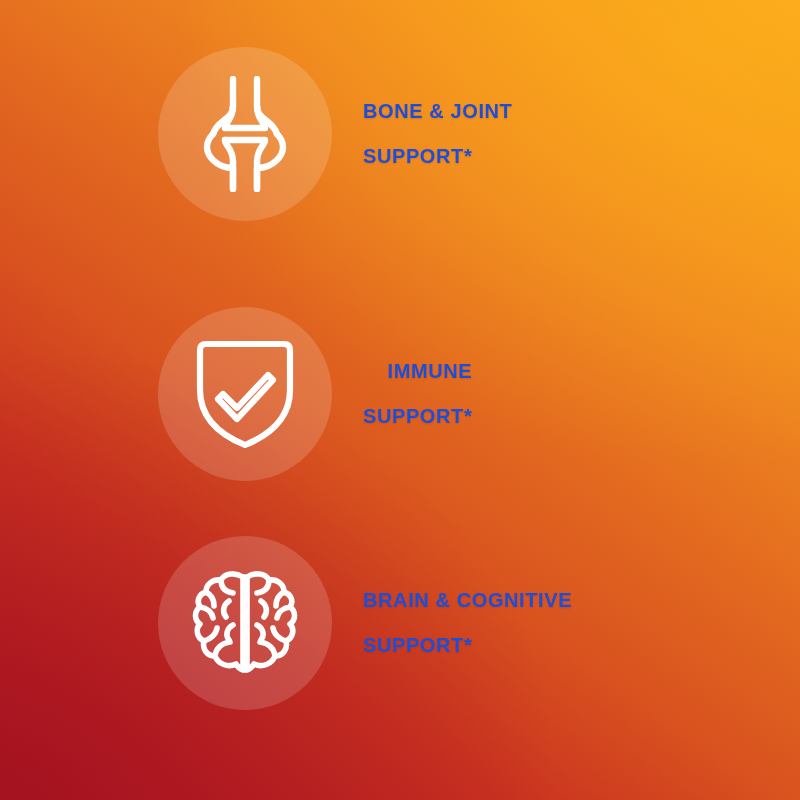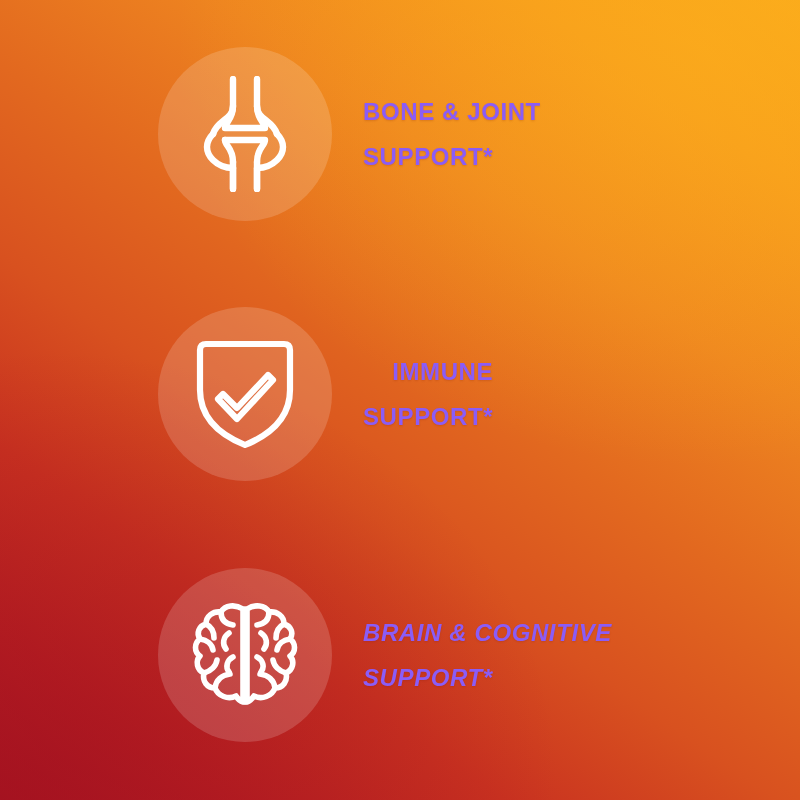--- a/index.html
+++ b/index.html
@@ -52,44 +52,44 @@
   .feature-row {
     position: absolute;
     left: 0;
     width: 800px;
     height: 174px;
     display: flex;
     align-items: center;
   }
   #row-0 { top: 47px; }
   #row-1 { top: 307px; text-align: right; }
-  #row-2 { top: 568px; font-style: italic; }
+  #row-2 { top: 536px; }
 
   .icon-circle {
     position: relative;
     margin-left: 158px;
     width: 174px;
     height: 174px;
     border-radius: 50%;
     background: rgba(255, 255, 255, 0.165);
     flex: 0 0 auto;
     display: flex;
     align-items: center;
     justify-content: center;
   }
   .icon-circle svg {
     display: block;
   }
 
   .feature-label {
     margin-left: 31px;
-    color: #8b5cf6;
+    color: #1d4ed8;
     font-family: "Liberation Sans", sans-serif;
     font-weight: bold;
-    font-size: 24px;
+    font-size: 20px;
     line-height: 45px;
     letter-spacing: 0.6px;
     text-transform: uppercase;
     white-space: pre-line;
     text-shadow: 0 1px 2px rgba(120, 30, 10, 0.18);
   }
 </style>
 </head>
 <body>
 

